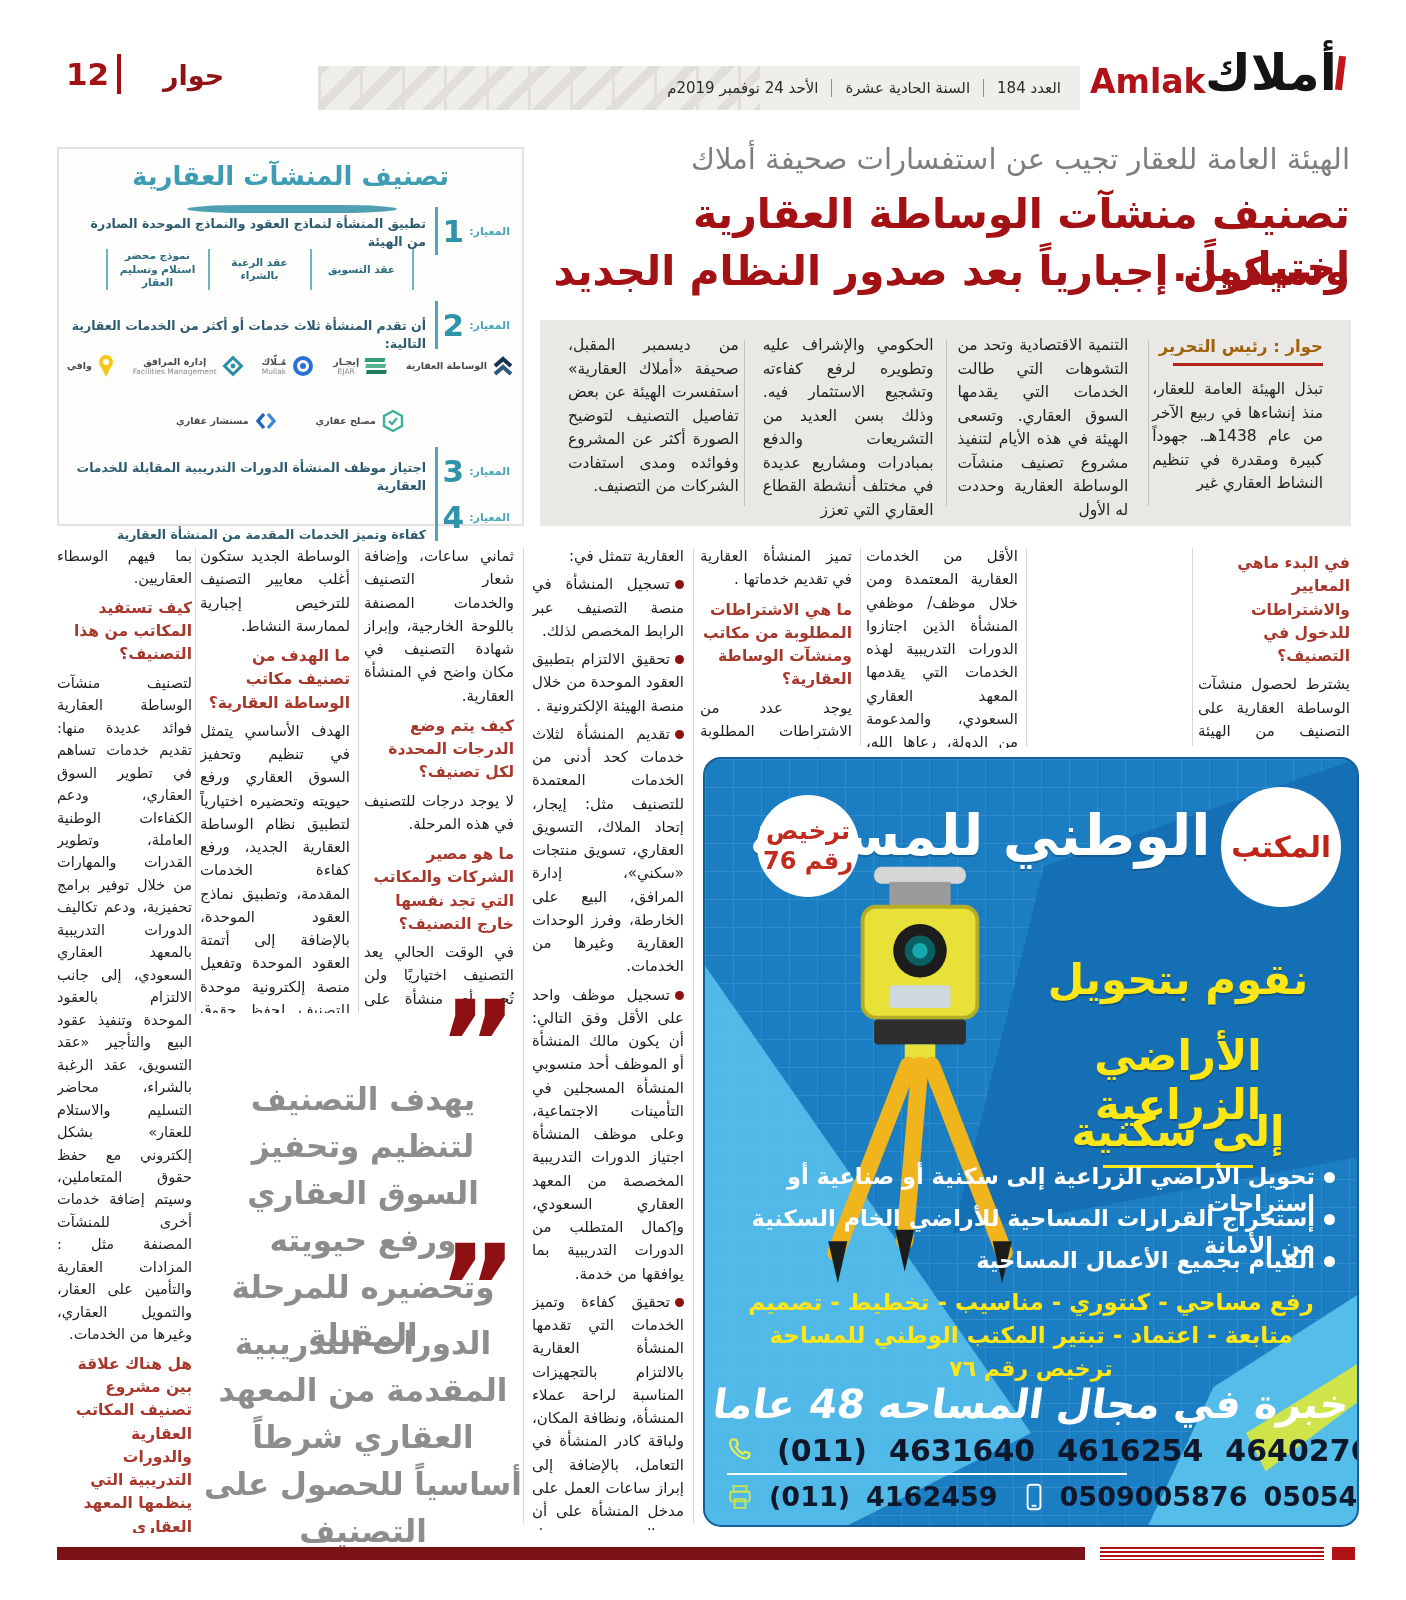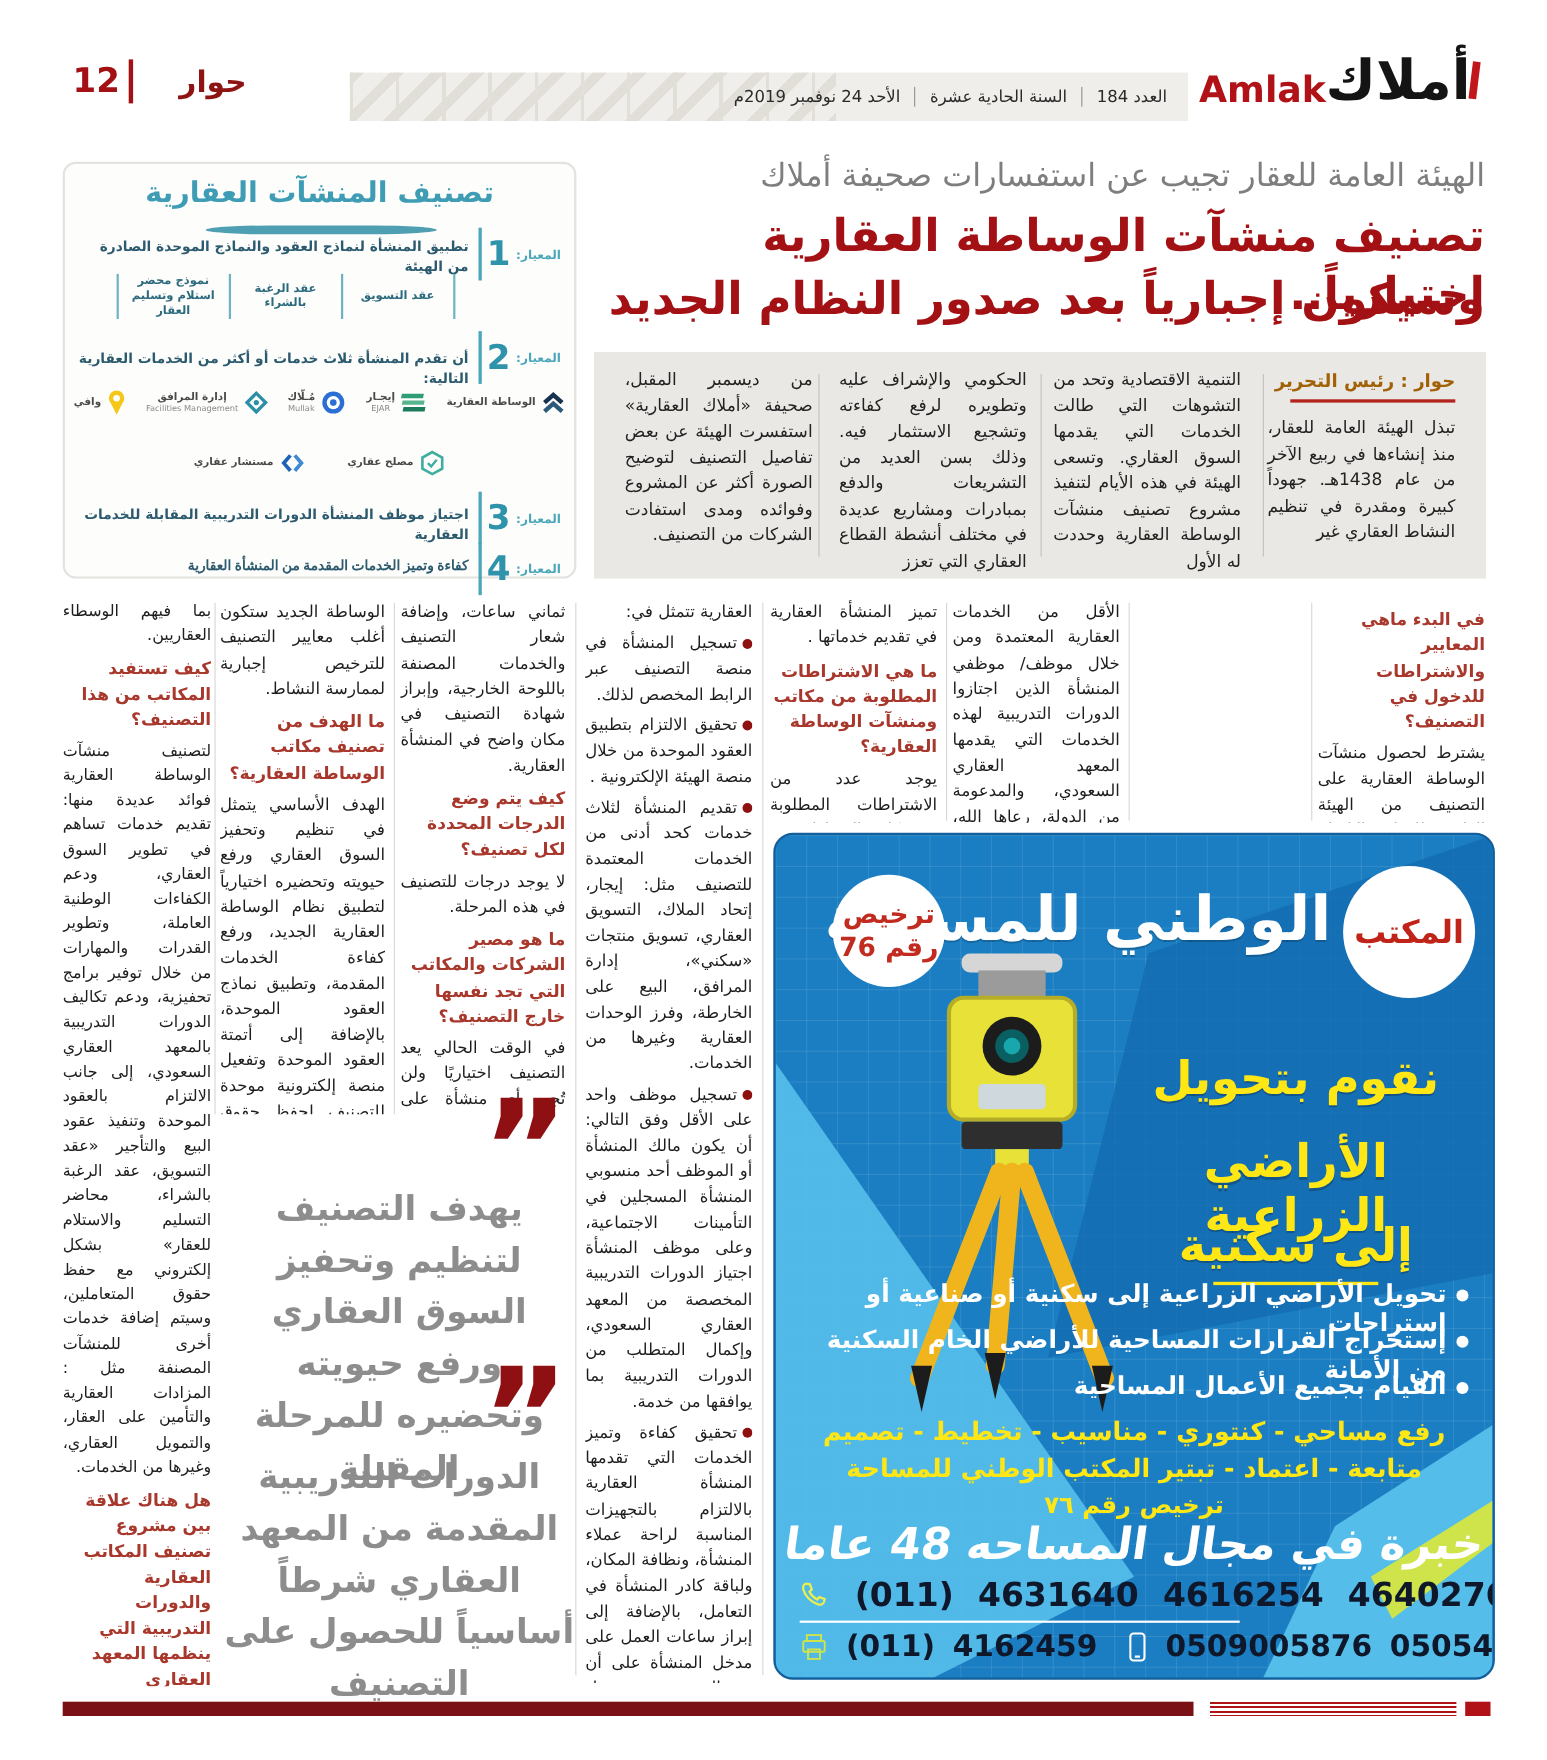--- a/index.html
+++ b/index.html
@@ -16,21 +16,21 @@
        repeating-linear-gradient(90deg, #e2dfd9 0 3px, transparent 3px 42px),
        repeating-linear-gradient(135deg, rgba(214,210,202,.55) 0 9px, rgba(239,238,234,0) 9px 26px);}
   .mast-dates{position:absolute;right:6px;top:0;height:100%;display:flex;align-items:center;direction:rtl;color:#2a2a2a;font-size:15px;}
   .mast-dates .md{padding:0 13px;border-left:1px solid #8f8f8f;white-space:nowrap;}
   .mast-dates .md:last-child{border-left:none;}
   .brand-en{left:1090px;top:62px;color:#b01217;font-weight:bold;font-size:33px;direction:ltr;}
   .brand-ar{left:1205px;top:44px;color:#141414;font-weight:bold;font-size:50px;}
   .brand-accent{left:1337px;top:56px;width:7px;height:34px;background:#c1171c;transform:rotate(7deg);}
 
   
-  .infobox{left:57px;top:147px;width:463px;height:375px;background:#fdfdfc;border:2px solid #e4e2de;border-radius:12px;}
+  .infobox{left:57px;top:147px;width:463px;height:375px;background:#fdfdfc;border:2px solid #e4e2de;border-radius:0;}
   .info-title{position:absolute;top:12px;left:0;right:0;text-align:center;color:#3e9db4;font-size:26px;font-weight:bold;}
   .info-swoosh{position:absolute;top:56px;left:128px;width:210px;height:8px;background:#4f9fb2;border-radius:50%/90%;}
   .mk{position:absolute;right:12px;display:flex;align-items:center;gap:5px;}
   .mk .lbl{color:#4aa6ba;font-size:11px;font-weight:bold;}
   .mk .num{color:#2f93ac;font-size:31px;font-weight:bold;line-height:1;}
   .mk .tbar{width:3px;height:48px;background:#4aa6ba;}
   .crit-text{position:absolute;right:96px;left:10px;text-align:right;font-weight:bold;color:#2c5a6e;font-size:12.5px;line-height:1.45;}
   .subrow{position:absolute;right:70px;left:8px;top:100px;display:flex;justify-content:center;align-items:stretch;gap:7px;}
   .subrow .sbar{width:2px;background:#6db3c3;}
   .subrow .sub{width:86px;text-align:center;font-size:10.5px;font-weight:bold;color:#2c6a7e;line-height:1.3;align-self:center;}
@@ -212,21 +212,21 @@
       <span class="num">3</span>
       <span class="tbar"></span>
     </div>
     <div class="crit-text" style="top:310px;">اجتياز موظف المنشأة الدورات التدريبية المقابلة للخدمات العقارية</div>
 
     <div class="mk" style="top:344px;">
       <span class="lbl">المعيار:</span>
       <span class="num">4</span>
       <span class="tbar"></span>
     </div>
-    <div class="crit-text" style="top:356px;font-family:Liberation Serif, serif;">كفاءة وتميز الخدمات المقدمة من المنشأة العقارية</div>
+    <div class="crit-text" style="top:377px;">كفاءة وتميز الخدمات المقدمة من المنشأة العقارية</div>
   </div>
 
   <div class="abs kicker">الهيئة العامة للعقار تجيب عن استفسارات صحيفة أملاك</div>
   <div class="abs hl hl1">تصنيف منشآت الوساطة العقارية اختيارياً..</div>
   <div class="abs hl hl2">وسيكون إجبارياً بعد صدور النظام الجديد</div>
 
   <div class="abs introbox">
     <div class="intro-inner">
       <div class="icol">
         <p class="byline">حوار : رئيس التحرير</p>

